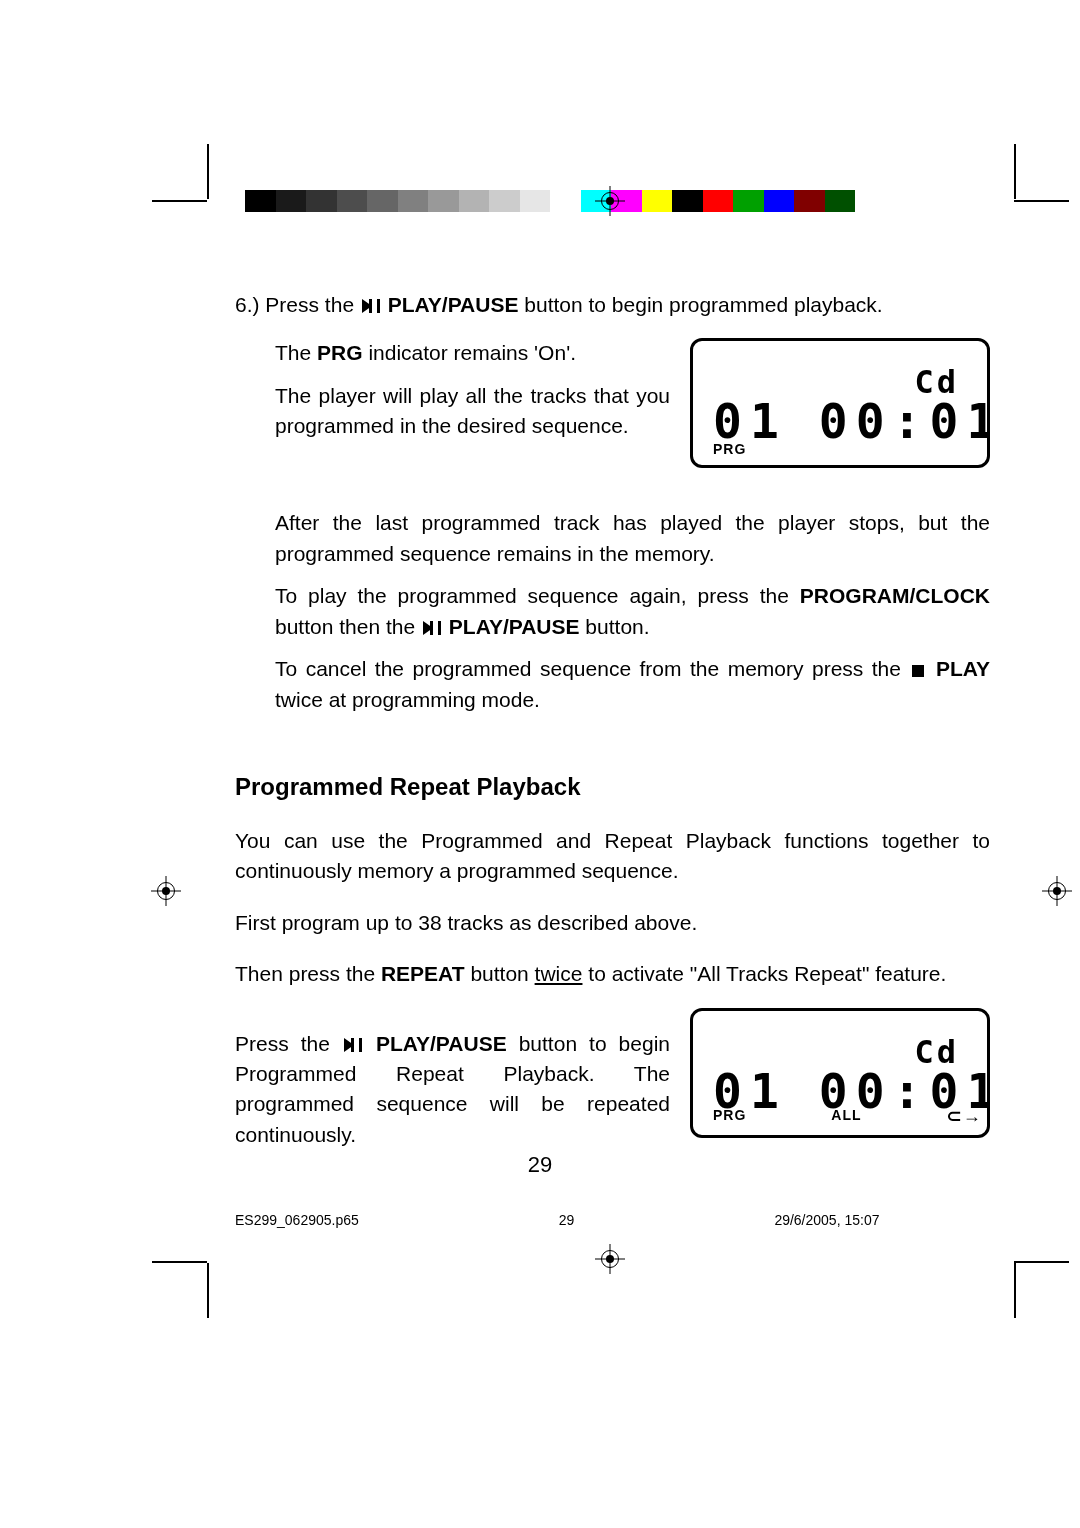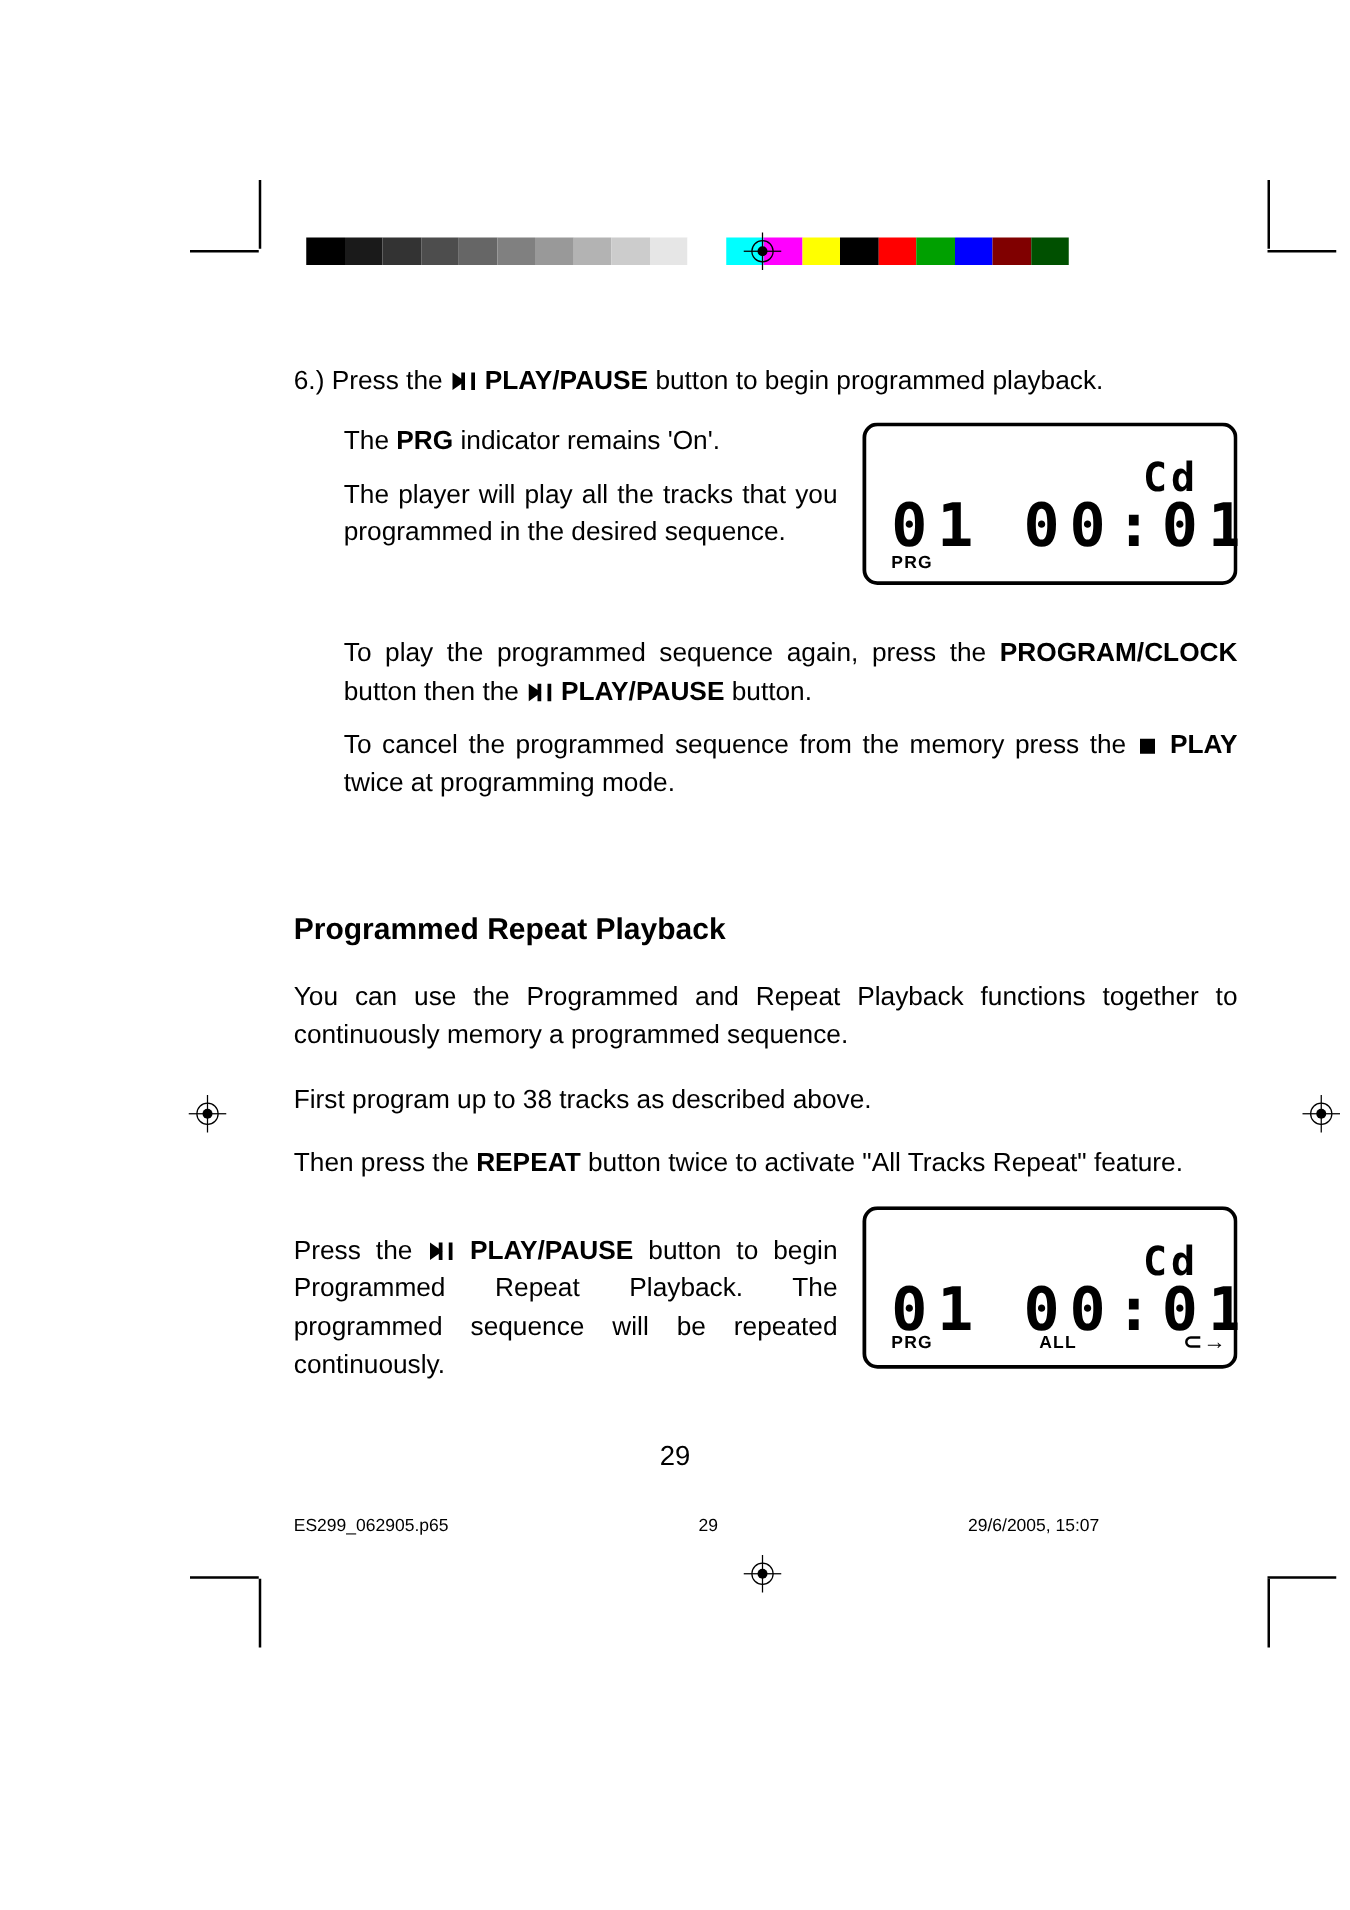--- a/index.html
+++ b/index.html
@@ -78,24 +78,24 @@
   .step-num { display:inline; }
   .indent-block { margin-left: 40px; }
   .indent-block p { margin: 0 0 12px 0; text-align: justify; }
 
   .float-wrap { overflow: hidden; margin-bottom: 40px; }
   .float-wrap .lcd { float: right; margin-left: 20px; }
 
   .section-title {
     font-size: 24px;
     font-weight: bold;
-    margin: 85px 0 16px 0;
-  }
-
-  .underline { }
+    margin: 55px 0 16px 0;
+  }
+
+  .underline { text-decoration: underline; }
 
   
   .pagenum {
     position: absolute;
     left: 0; right: 0;
     bottom: 350px;
     text-align: center;
     font-size: 22px;
   }
 
@@ -269,20 +269,21 @@
           <div class="tagrow">
             <span>PRG</span>
           </div>
         </div>
         <p>
           <span>The </span><b>PRG</b><span> indicator remains 'On'.</span>
         </p>
         <p style="text-align:justify;">The player will play all the tracks that you programmed in the desired sequence.</p>
       </div>
 
+      <p>After the last programmed track has played the player stops, but the programmed sequence remains in the memory.</p>
 
       <p>
         <span>To play the programmed sequence again, press the </span><b>PROGRAM/CLOCK</b><span> button then the </span><span class="pp-icon"></span><b> PLAY/PAUSE</b><span> button.</span>
       </p>
 
       <p>
         <span>To cancel the programmed sequence from the memory press the </span><span class="stop-icon"></span><b> PLAY</b><span> twice at programming mode.</span>
       </p>
     </div>
 

